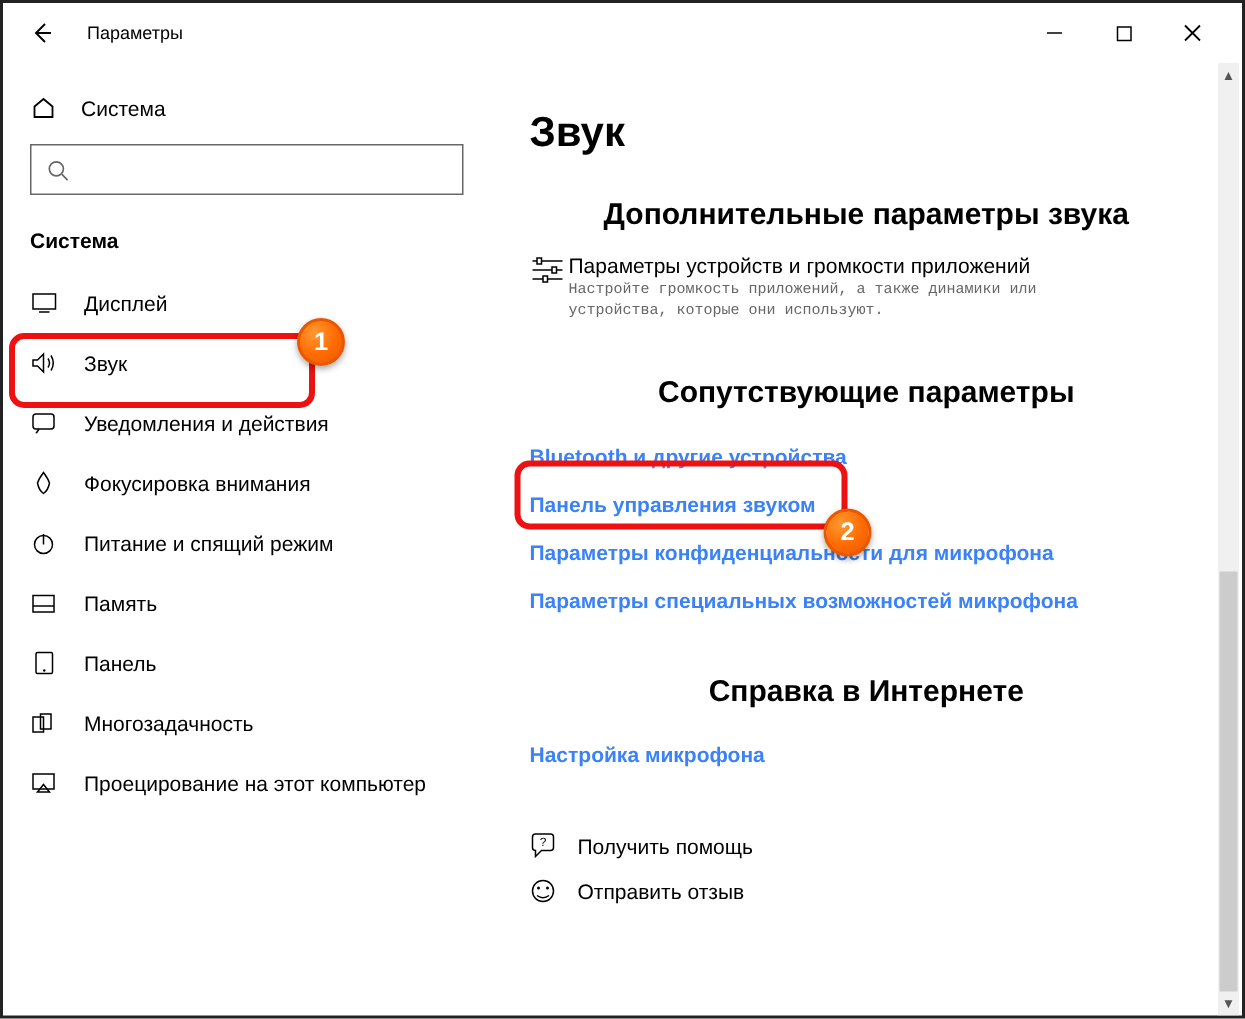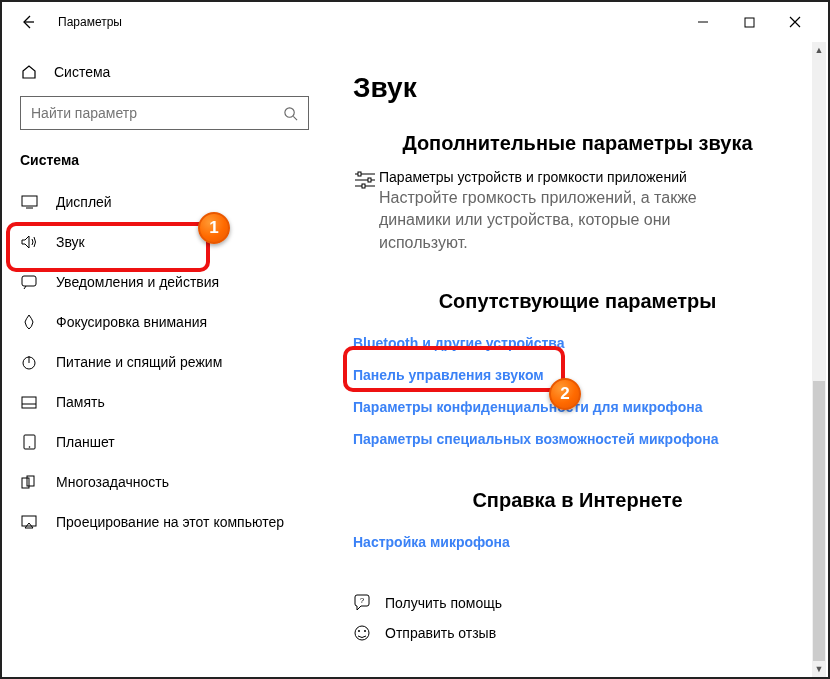--- a/index.html
+++ b/index.html
@@ -75,21 +75,21 @@
   .main {
     flex:1; padding: 30px 26px 0 26px;
     overflow:hidden;
     position:relative;
     border-left: none;
   }
   .main h1 { font-weight:600; font-size:28px; margin-bottom:28px; }
   .main h2 { font-weight:600; font-size:20px; margin: 0 0 14px 0; text-align: center; }
   .adv-row { display:flex; gap:2px; margin-bottom:36px; }
   .adv-text .t1 { font-size:14px; margin-bottom:2px; }
-  .adv-text .t2 { font-size:16px; color:#666; line-height:1.4; max-width:320px; }
+  .adv-text .t2 { font-size:10px; color:#666; line-height:1.4; max-width:320px;font-family:Liberation Mono, monospace; }
   .link-row {
     padding: 8px 0;
     font-size:14px;
     color:#3b82f6;
     cursor:pointer;
     position:relative;
     font-weight:bold;
   }
   .related-block { margin-bottom: 34px; }
   .footer-links { margin-top: 30px; }
@@ -140,21 +140,20 @@
     <div class="home-row">
       <span class="nav-icon">
         <svg width="16" height="16" viewBox="0 0 16 16">
             <path d="M2 7 L8 2 L14 7 V14 H2 Z" stroke="#000" fill="none" stroke-width="1.2"></path>
           </svg>
       </span>
       <span>Система</span>
     </div>
 
     <div class="search">
-      <input placeholder="Найти параметр" style="">
       <span>
         <svg width="15" height="15" viewBox="0 0 16 16">
             <circle cx="7" cy="7" r="5" stroke="#666" fill="none" stroke-width="1.2"></circle>
             <path d="M11 11 L15 15" stroke="#666" stroke-width="1.2"></path>
           </svg>
       </span>
     </div>
 
     <div class="section-label">Система</div>
 
@@ -221,21 +220,21 @@
         <span>Память</span>
       </div>
 
       <div class="nav-item">
         <span class="nav-icon">
           <svg width="15" height="16" viewBox="0 0 15 16">
               <rect x="2" y="1" width="11" height="14" rx="1" stroke="#000" fill="none"></rect>
               <circle cx="7.5" cy="13" r="0.8" fill="#000"></circle>
             </svg>
         </span>
-        <span>Планшет</span>
+        <span>Панель</span>
       </div>
 
       <div class="nav-item">
         <span class="nav-icon">
           <svg width="16" height="14" viewBox="0 0 16 14">
               <rect x="1" y="3" width="7" height="10" stroke="#000" fill="none"></rect>
               <rect x="6" y="1" width="7" height="10" stroke="#000" fill="none"></rect>
             </svg>
         </span>
         <span>Многозадачность</span>

